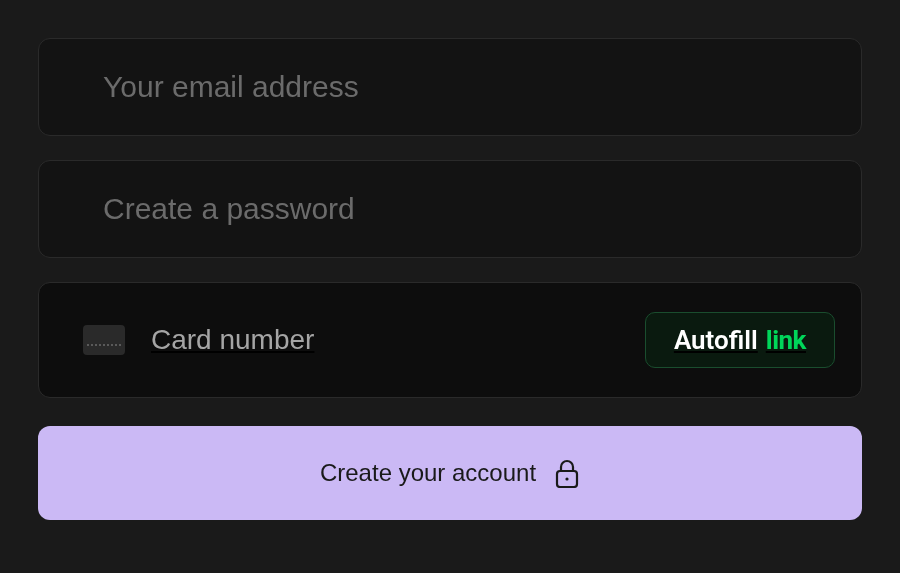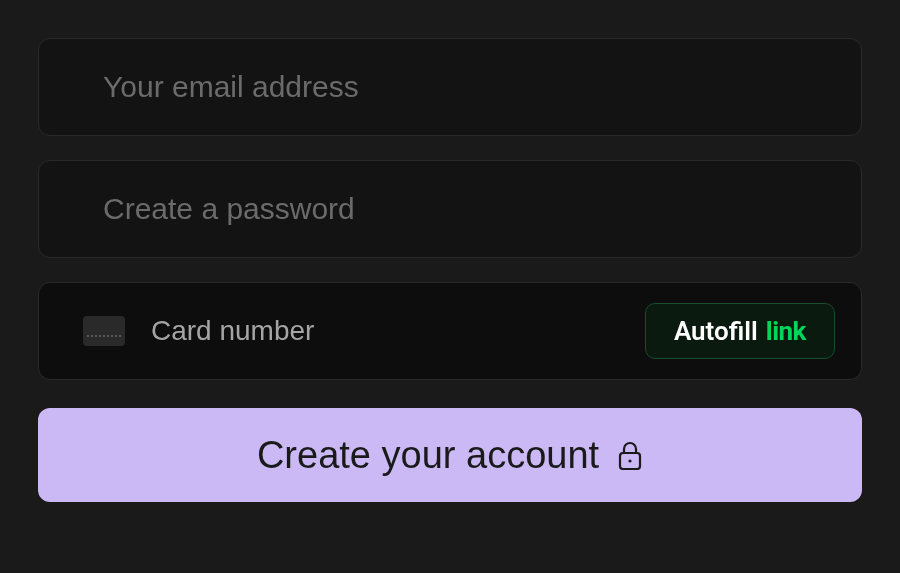--- a/index.html
+++ b/index.html
@@ -34,28 +34,29 @@
       color: #e0e0e0;
       outline: none;
     }
 
     .input-field::placeholder {
       color: #6b6b6b;
     }
 
     .card-row {
       width: 100%;
-      height: 98px;
+      height: 116px;
       background: #0d0d0d;
       border: 1px solid #2a2a2a;
       border-radius: 12px;
       padding: 0 26px 0 44px;
       display: flex;
       align-items: center;
       gap: 26px;
+      text-decoration: underline;
     }
 
     .card-icon {
       width: 42px;
       height: 30px;
       background: #2a2a2a;
       border-radius: 4px;
       position: relative;
       flex-shrink: 0;
     }
@@ -117,21 +118,21 @@
       display: flex;
       align-items: center;
       justify-content: center;
       gap: 18px;
       cursor: pointer;
       margin-top: 4px;
     }
 
     .submit-label {
       color: #1a1a1a;
-      font-size: 38px;
+      font-size: 24px;
       font-weight: 400;
     }
 
     .lock-icon {
       width: 26px;
       height: 30px;
       display: flex;
       align-items: flex-end;
       justify-content: center;
       position: relative;

